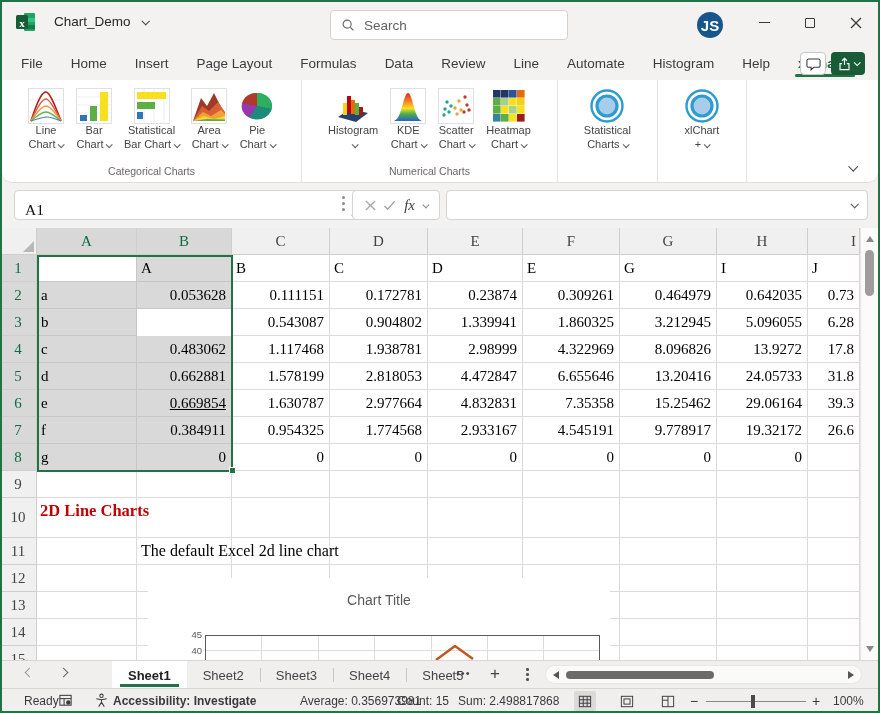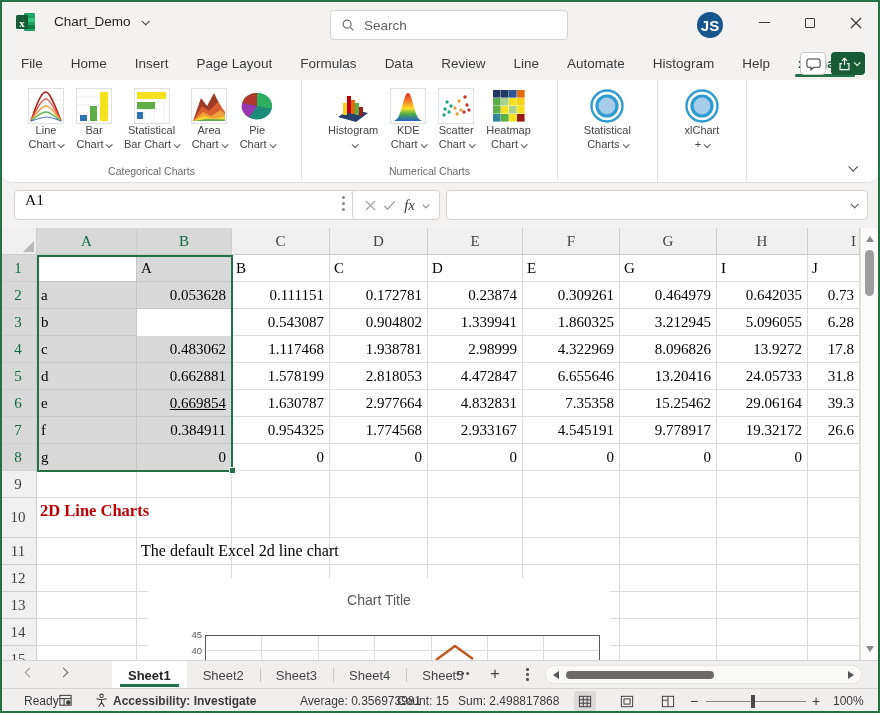--- a/index.html
+++ b/index.html
@@ -38,21 +38,21 @@
   .rbtn .ricon { width:36px; height:36px; }
   .rbtn .ricon svg { width:36px; height:36px; display:block; }
   .rlbl { font-size:11px; line-height:13.5px; color:#444; text-align:center; white-space:nowrap; }
   .rgroup-label { margin-top:auto; text-align:center; font-size:10.5px; color:#6a6866; padding:3px 6px 4px; white-space:nowrap; }
   .chv { display:inline-block; width:5px; height:5px; border-right:1.3px solid #5f5d5b; border-bottom:1.3px solid #5f5d5b; transform:rotate(45deg) translateY(-1px); margin-left:3px; }
   #ribbon-collapse { position:absolute; right:16px; bottom:8px; width:20px; height:14px; display:flex; align-items:center; justify-content:center; }
   #ribbon-collapse .chv { width:7px; height:7px; margin:0; border-color:#444; }
 
   
   #formulabar { position:absolute; left:0; top:183px; width:880px; height:45px; background:#f3f2f1; }
-  #namebox { position:absolute; left:14px; top:7px; width:355px; height:30px; background:#fff; border:1px solid #d6d4d2; border-radius:4px; display:flex; align-items:flex-start; padding:0 10px; }
+  #namebox { position:absolute; left:14px; top:7px; width:355px; height:30px; background:#fff; border:1px solid #d6d4d2; border-radius:4px; display:flex; align-items:flex-end; padding:0 10px; }
   #namebox .nb-text { font-family:"Liberation Serif", serif; font-size:15.5px; color:#111; flex:1; }
   #fb-dots { position:absolute; left:341px; top:13px; width:4px; height:18px; display:flex; flex-direction:column; gap:3px; align-items:center; }
   #fb-dots i { width:3px; height:3px; border-radius:50%; background:#8a8a8a; }
   #fxbox { position:absolute; left:352px; top:7px; width:88px; height:30px; background:#fff; border:1px solid #d6d4d2; border-radius:4px; display:flex; align-items:center; justify-content:space-evenly; padding:0 4px; }
   #fx-label { font-family:"Liberation Serif", serif; font-style:italic; font-size:15px; color:#3c3c3c; }
   #formula-input { position:absolute; left:446px; top:7px; width:422px; height:30px; background:#fff; border:1px solid #d6d4d2; border-radius:4px; display:flex; align-items:center; padding:0 10px; }
   #formula-input .f-text { flex:1; font-family:"Liberation Serif",serif; font-size:15px; color:#111; }
 
   
   #grid { position:absolute; left:0; top:228px; width:880px; height:432px; background:#fff; overflow:hidden; }

